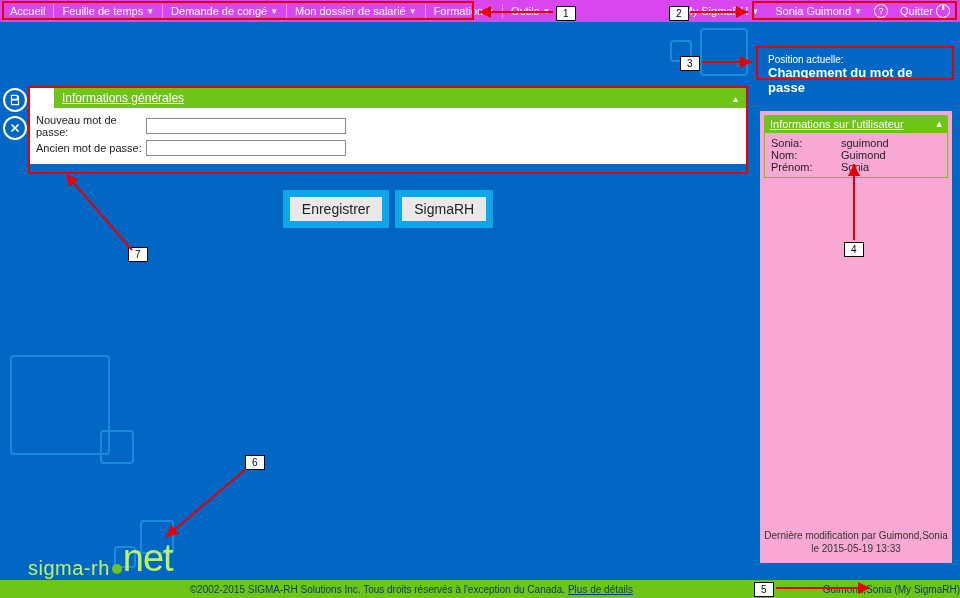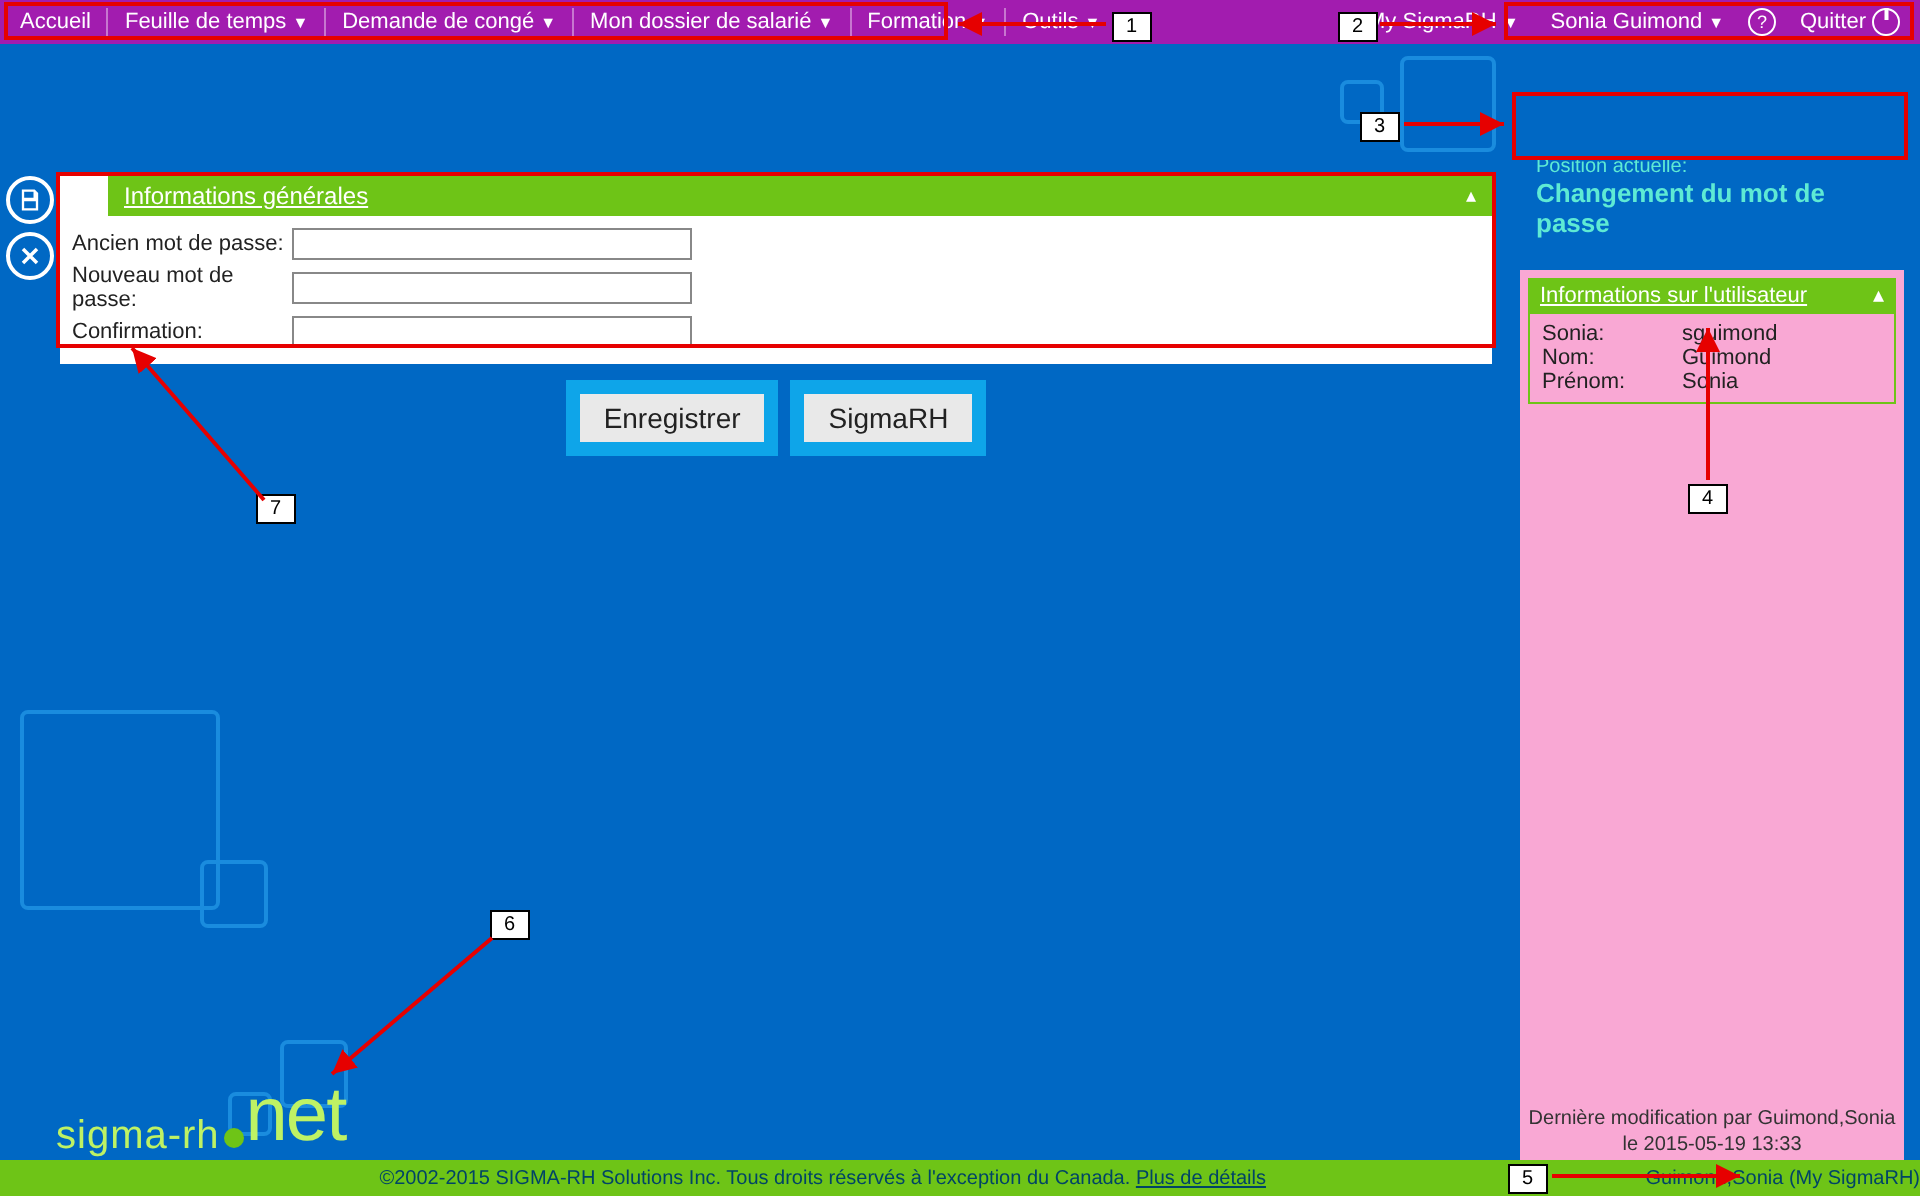--- a/index.html
+++ b/index.html
@@ -1,20 +1,20 @@
 <!DOCTYPE html>
 <html><head>
 <meta charset="utf-8">
 <style>
 * { box-sizing: border-box; margin: 0; padding: 0; font-family: "Segoe UI", Arial, sans-serif; }
 html, body { width: 960px; height: 598px; overflow: hidden; }
 body { background: #0068c4; position: relative; }
 
 
-.topbar { height: 22px; background: #a21caf; display: flex; align-items: center; font-size: 11px; color: #fff; padding: 0 6px; }
+.topbar { height: 22px; background: #d946ef; display: flex; align-items: center; font-size: 11px; color: #fff; padding: 0 6px; }
 .nav-left { display: flex; gap: 4px; align-items: center; }
 .nav-item { display: flex; align-items: center; gap: 3px; padding: 0 4px; cursor: pointer; }
 .nav-item .caret { font-size: 8px; }
 .nav-divider { width:1px; height:14px; background: rgba(255,255,255,0.4); }
 .nav-spacer { flex: 1; }
 .nav-right { display: flex; align-items: center; gap: 8px; }
 .help-icon { width:14px; height:14px; border:1px solid #fff; border-radius:50%; display:flex; align-items:center; justify-content:center; font-size:9px; }
 .power-icon { width:14px; height:14px; border:1.5px solid #fff; border-radius:50%; display:flex; align-items:center; justify-content:center; font-size:8px; position:relative;}
 .power-icon::after{content:"";position:absolute;top:-1px;left:50%;width:1.5px;height:6px;background:#fff;transform:translateX(-50%);}
 
@@ -40,21 +40,21 @@
 .form-row { display:flex; align-items:center; margin:2px 0; }
 .form-row label { width:110px; }
 .form-row input { width:200px; height:16px; border:1px solid #888; font-size:11px; padding:0 2px; }
 
 
 .btnrow { position:absolute; left:30px; top:178px; width:716px; display:flex; justify-content:center; gap:6px; }
 .btn { background:#e9e9e9; border:7px solid #0ea5e9; font-size:14px; padding:4px 12px; cursor:pointer; color:#222;margin-top:12px;}
 
 
 .right-col { position:absolute; right:8px; top:48px; width:192px; }
-.pos-actuelle { background:#0068c4; color:#5eead4; border:2px solid #e60000; border-color:transparent; padding:4px 6px 8px 6px;margin-top:24px; }
+.pos-actuelle { background:#0068c4; color:#ffffff; border:2px solid #e60000; border-color:transparent; padding:4px 6px 8px 6px; }
 .pos-actuelle .lbl { font-size:10px; }
 .pos-actuelle .val { font-size:13px; font-weight:600; }
 .info-panel { background:#f9a8d4; margin-top:6px; padding:4px; height:452px; position:relative;}
 .info-head { background:#6ec417; color:#fff; font-size:11px; padding:2px 6px; display:flex; justify-content:space-between; align-items:center;}
 .info-head .t { text-decoration: underline; }
 .info-body { border:1px solid #6ec417; padding:4px 6px; font-size:11px; color:#222; }
 .info-row { display:flex; }
 .info-row .k { width:70px; }
 .mod-note { position:absolute; bottom:8px; left:0; right:0; text-align:center; font-size:10px; color:#333; line-height:1.3;}
 
@@ -140,29 +140,25 @@
     </svg>
 </div>
 
 <div class="main-panel">
   <div class="panel-header">
     <span class="title">Informations générales</span>
     <span class="collapse">▴</span>
   </div>
   <div class="panel-body">
     <div class="form-row">
-      <label>Ancien mot de passe:</label>
-      <input type="password" style="">
-    </div>
-    <div class="form-row">
       <label>Nouveau mot de passe:</label>
       <input type="password" style="">
     </div>
     <div class="form-row">
-      <label>Confirmation:</label>
+      <label>Ancien mot de passe:</label>
       <input type="password" style="">
     </div>
   </div>
 </div>
 
 <div class="btnrow">
   <button class="btn">Enregistrer</button>
   <button class="btn">SigmaRH</button>
 </div>
 

